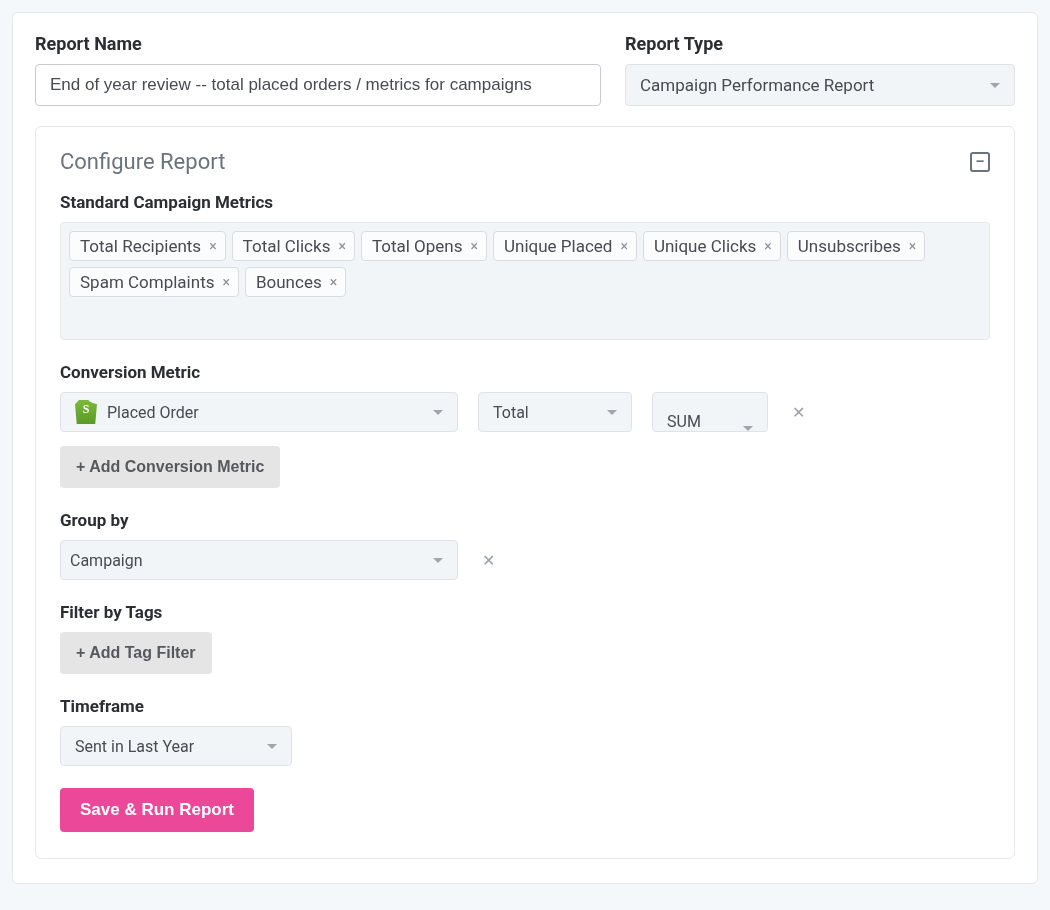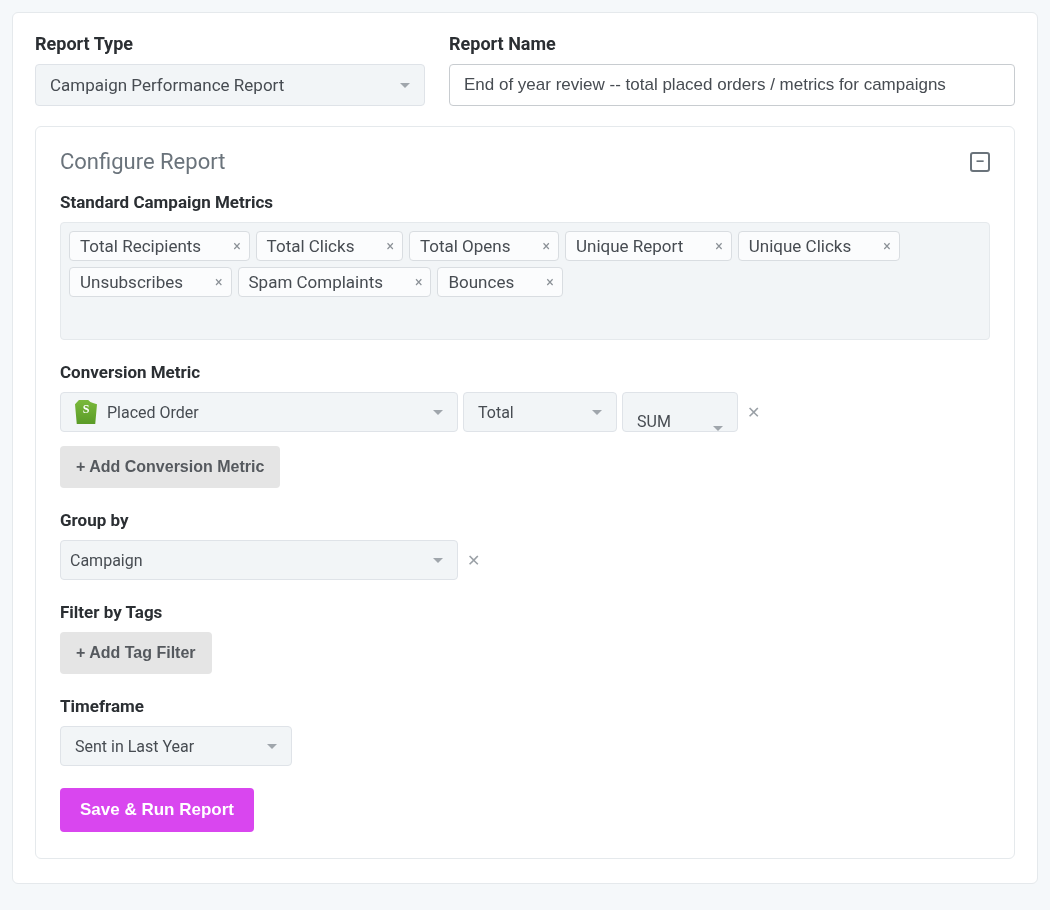--- a/index.html
+++ b/index.html
@@ -110,30 +110,29 @@
   .chip {
     display: inline-flex;
     align-items: center;
     background: #fbfcfd;
     border: 1px solid #d9dde1;
     border-radius: 4px;
     padding: 4px 8px 4px 10px;
     font-size: 17px;
     color: #474c52;
     cursor: default;
-    gap: 24px;
   }
   .chip .x {
     margin-left: 8px;
     font-size: 14px;
     color: #8a9096;
     cursor: pointer;
   }
 
-  .row { display: flex; align-items: center; gap: 5px; }
+  .row { display: flex; align-items: center; gap: 20px; }
   .select.sm { height: 40px; font-size: 16px; }
   .select.metric { width: 398px; }
   .select.total  { width: 154px; }
   .select.agg    { width: 116px; align-items: flex-end; }
   .select.group  { width: 398px; padding-left: 9px; }
   .select.time   { width: 232px; }
   .remove-x {
     color: #9aa0a6;
     font-size: 16px;
     cursor: pointer;
@@ -168,49 +167,49 @@
     padding: 0 16px;
     height: 42px;
     font-size: 16px;
     font-weight: 700;
     color: #55595e;
     cursor: pointer;
   }
   .btn-primary {
     display: inline-flex;
     align-items: center;
-    background: #d946ef;
+    background: #ec4899;
     border: none;
     border-radius: 4px;
     padding: 0 20px;
     height: 44px;
     font-size: 17px;
     font-weight: 700;
     color: #fff;
     cursor: pointer;
   }
   .mt10 { margin-top: 14px; }
 </style>
 </head>
 <body>
 
 <div class="card">
 
   <div class="top-row">
+    <div class="field-group name">
+      <div class="label-strong">Report Name</div>
+      <input class="text-input" type="text" value="End of year review -- total placed orders / metrics for campaigns" style="">
+    </div>
     <div class="field-group type">
       <div class="label-strong">Report Type</div>
       <div class="select">
         <span>Campaign Performance Report</span>
         <span class="caret"></span>
       </div>
     </div>
-    <div class="field-group name">
-      <div class="label-strong">Report Name</div>
-      <input class="text-input" type="text" value="End of year review -- total placed orders / metrics for campaigns" style="">
-    </div>
   </div>
 
   <div class="config-panel">
     <div class="config-header">
       <div class="config-title">Configure Report</div>
       <div class="collapse-btn"></div>
     </div>
 
     
     <div class="section">
@@ -222,21 +221,21 @@
           </span>
           <span class="chip">
             <span>Total Clicks</span>
             <span class="x">×</span>
           </span>
           <span class="chip">
             <span>Total Opens</span>
             <span class="x">×</span>
           </span>
           <span class="chip">
-            <span>Unique Report</span>
+            <span>Unique Placed</span>
             <span class="x">×</span>
           </span>
           <span class="chip">
             <span>Unique Clicks</span>
             <span class="x">×</span>
           </span>
           <span class="chip">
             <span>Unsubscribes</span>
             <span class="x">×</span>
           </span>

